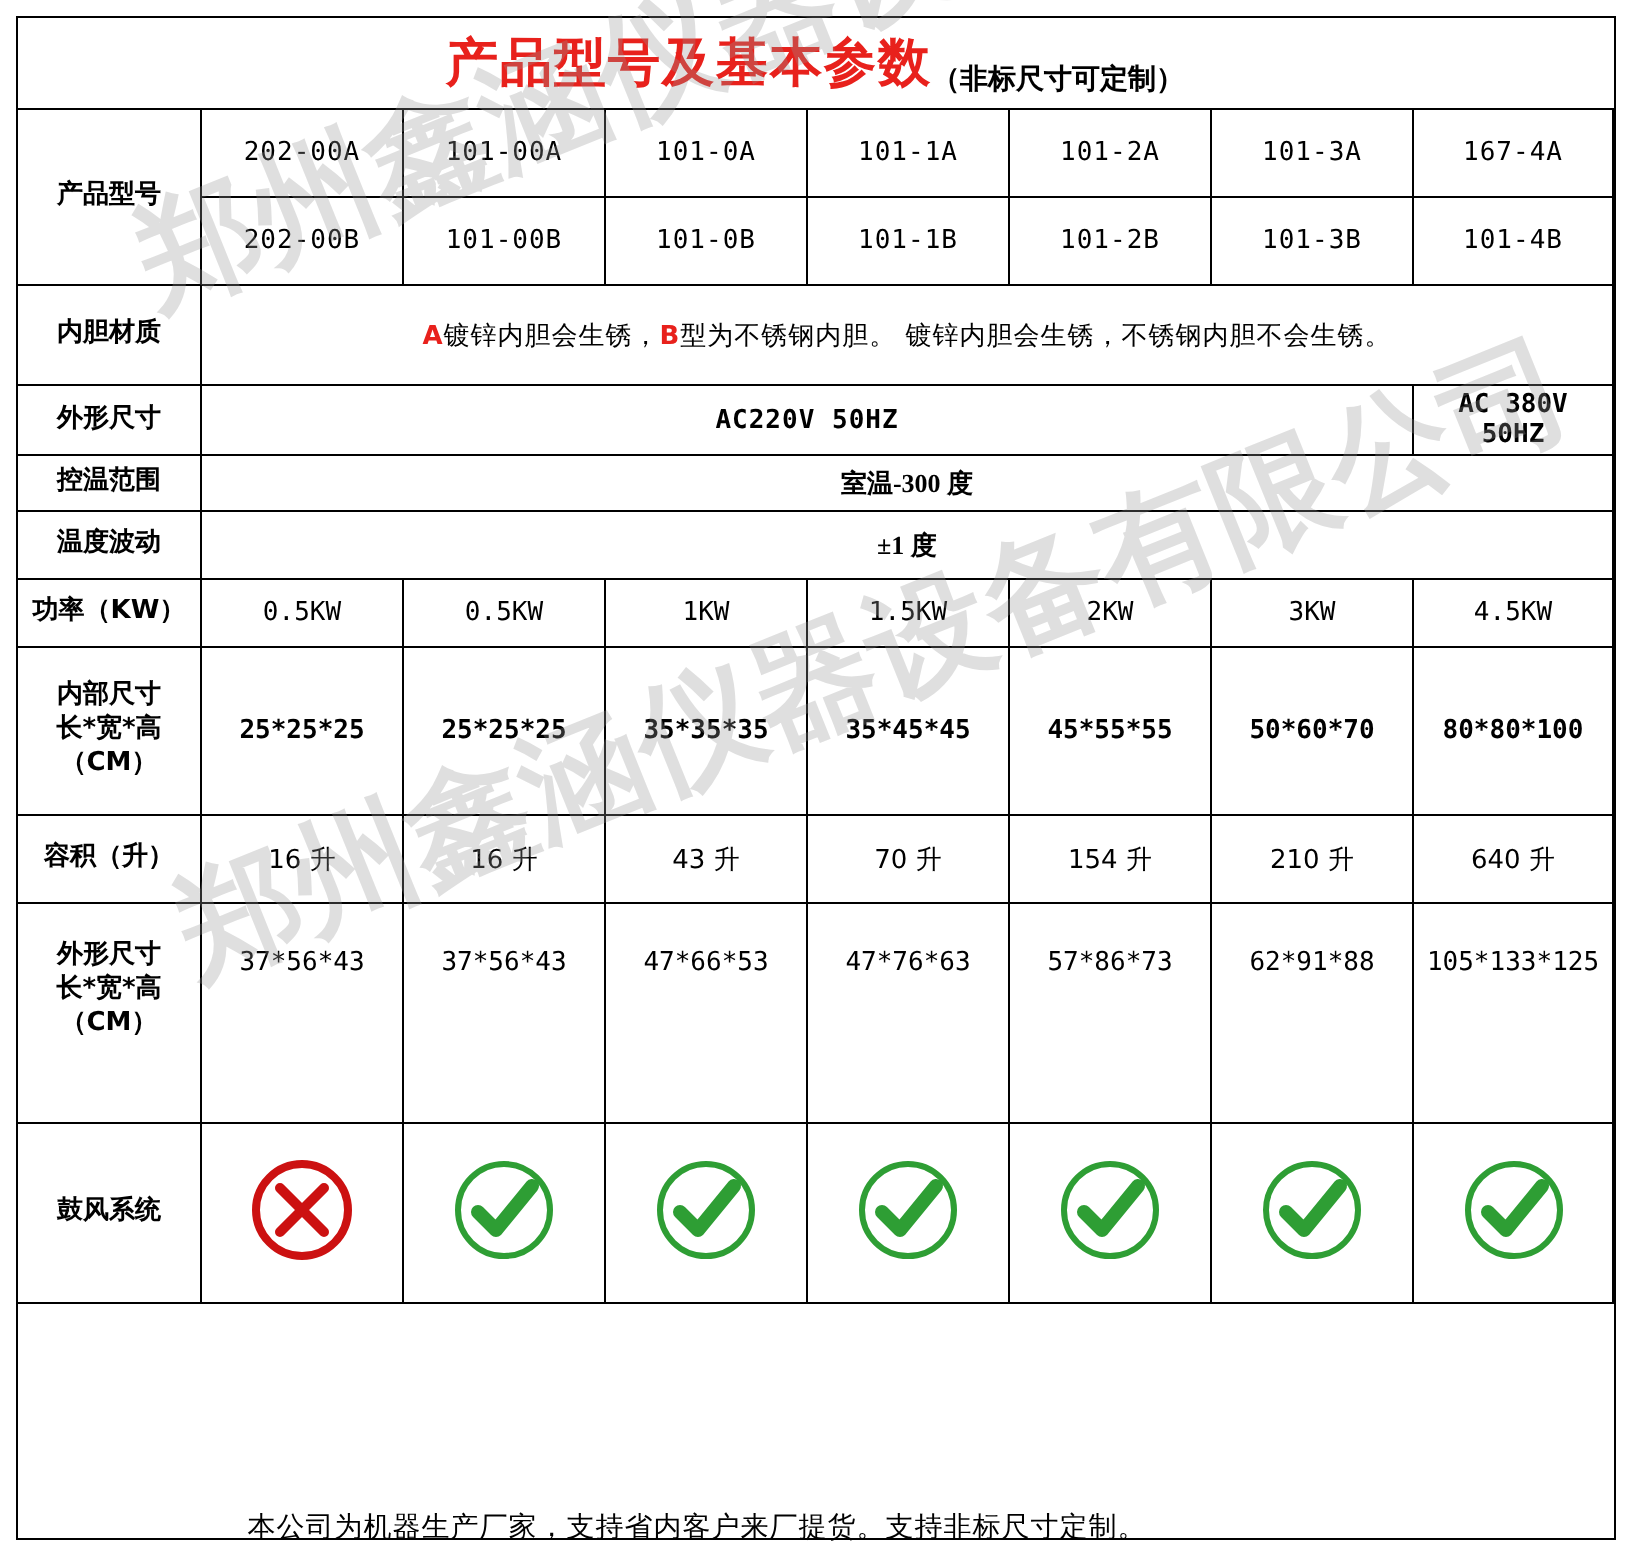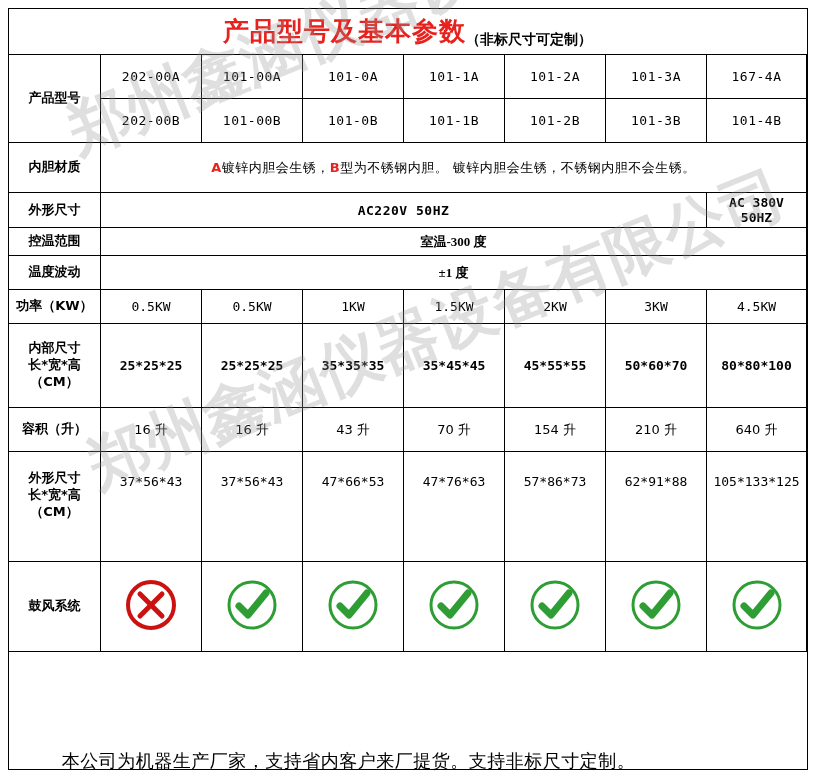--- a/index.html
+++ b/index.html
@@ -188,21 +188,21 @@
     display: inline-block;
     width: 54px;
     height: 54px;
   }
   .footer {
     position: absolute;
     left: 0;
     bottom: 10px;
     width: 697px;
     text-align: center;
-    font-size: 18px;
+    font-size: 14px;
     color: #000;
     z-index: 6;
     letter-spacing: 0.5px;
   }
 </style>
 </head>
 <body>
 
 <div class="page">
 

